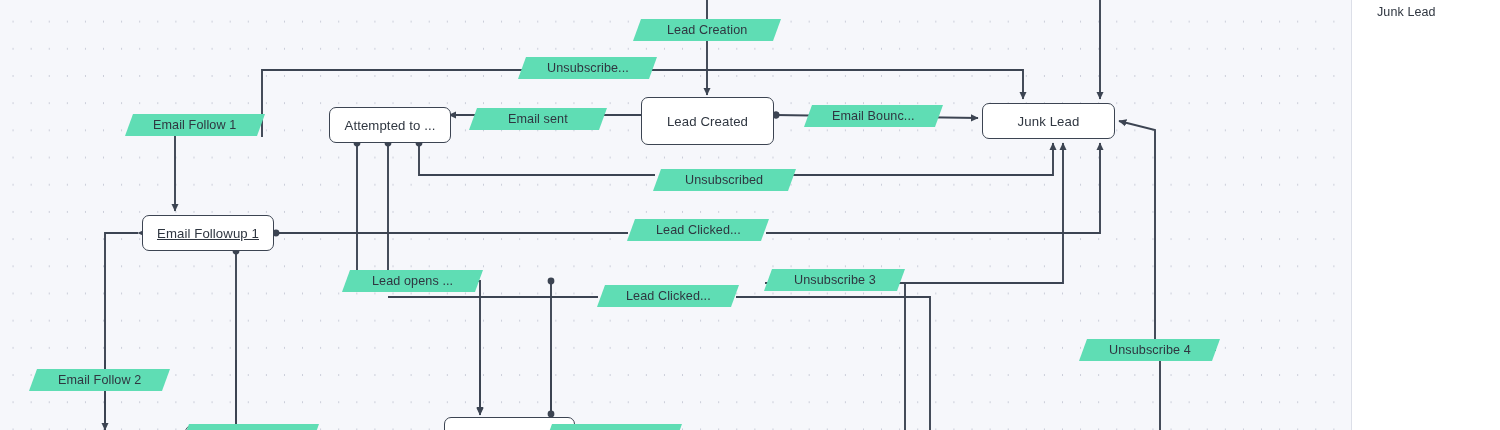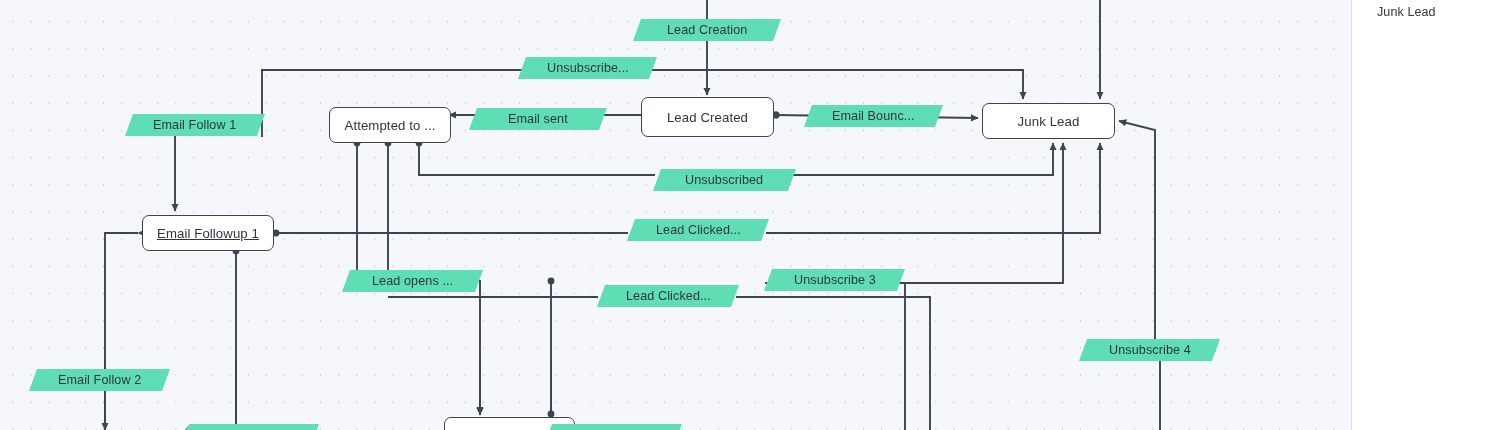--- a/index.html
+++ b/index.html
@@ -114,21 +114,21 @@
         <path d="M1100,0 L1100,99" marker-end="url(#arw)"></path>
 
         <path d="M105,360 L105,430"></path>
         <path d="M236,360 L236,430"></path>
 
         <path d="M480,360 L480,414" marker-end="url(#arw)"></path>
         <path d="M551,360 L551,414" marker-end="url(#dotm)"></path>
       </g>
     </svg>
 
-    <div class="node" style="left:641px;top:97px;width:133px;height:40px;">
+    <div class="node" style="left:641px;top:97px;width:133px;height:48px;">
       <span>Lead Created</span>
     </div>
 
     <div class="node" style="left:329px;top:107px;width:122px;height:36px;">
       <span>Attempted to ...</span>
     </div>
 
     <div class="node" style="left:982px;top:103px;width:133px;height:36px;">
       <span>Junk Lead</span>
     </div>

